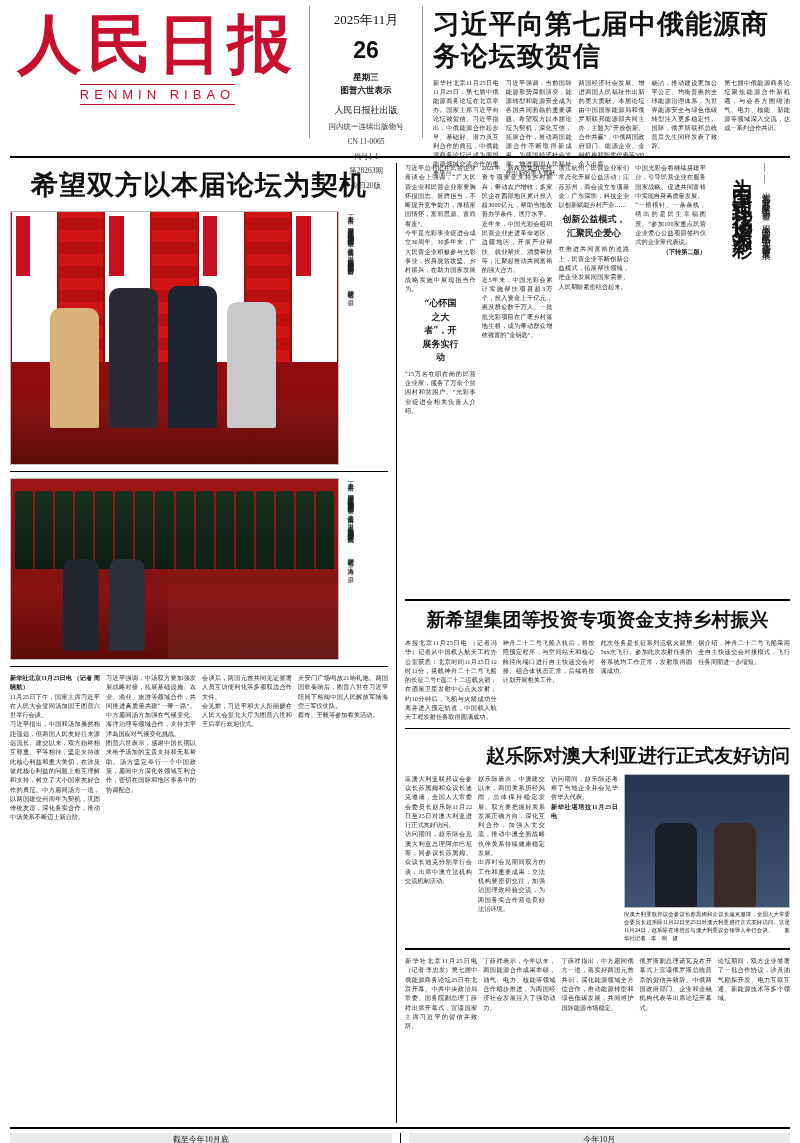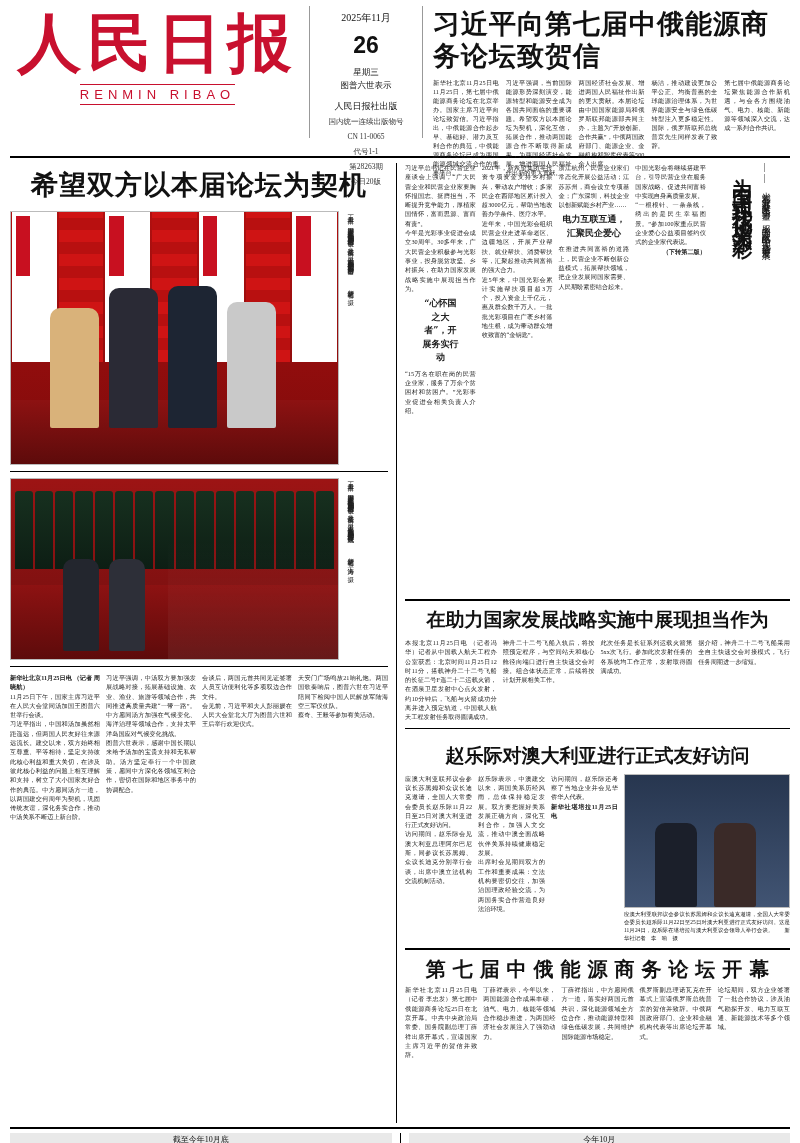--- a/index.html
+++ b/index.html
@@ -1,27 +1,27 @@
 <!DOCTYPE html>
 <html><head>
 <meta charset="utf-8">
 <style>
   html,body{margin:0;padding:0;background:#fff;}
   body{width:800px;height:1143px;font-family:"Liberation Serif",serif;color:#111;position:relative;overflow:hidden;}
   .page{width:800px;height:1143px;position:relative;box-sizing:border-box;padding:6px 10px;}
   
   .masthead{display:flex;align-items:flex-start;height:150px;border-bottom:2px solid #000;}
   .logo-block{width:295px;padding-top:6px;text-align:center;}
-  .logo{font-family:Liberation Serif, serif;font-weight:bold;font-size:64px;letter-spacing:6px;color:#c8102e;line-height:1;white-space:nowrap;}
+  .logo{font-family:Liberation Sans, sans-serif;font-weight:bold;font-size:64px;letter-spacing:6px;color:#c8102e;line-height:1;white-space:nowrap;}
   .logo-pinyin{font-family:"Liberation Sans",sans-serif;font-size:13px;letter-spacing:5px;color:#c8102e;margin-top:8px;border-top:1px solid #c8102e;border-bottom:1px solid #c8102e;padding:2px 0;display:inline-block;}
   .logo-site{font-size:9.5px;margin-top:16px;color:#222;letter-spacing:.5px;}
   .dateblock{width:112px;text-align:center;font-size:9px;line-height:1.5;padding-top:4px;border-left:1px solid #999;border-right:1px solid #999;margin-left:4px;height:128px;}
-  .dateblock .ymd{font-size:10px;}
+  .dateblock .ymd{font-size:13px;}
   .dateblock .dnum{font-size:23px;font-weight:bold;line-height:1.1;margin:8px 0;font-family:Liberation Sans, sans-serif;}
-  .dateblock .small{font-size:8.5px;}
+  .dateblock .small{font-size:8.5px;font-weight:bold;}
   .dateblock .pub{font-size:9px;margin-top:8px;}
   .dateblock .meta{font-size:7.5px;line-height:1.45;margin-top:4px;color:#333;}
   .head-lead{flex:1;padding-left:10px;}
   .head-lead h1{font-family:"DejaVu Serif",serif;font-size:27px;font-weight:bold;letter-spacing:1px;margin:2px 0 6px 0;line-height:1.2;}
   .lead-cols{display:flex;gap:7px;font-size:6.2px;line-height:1.45;text-align:justify;color:#222;}
   .lead-cols .c{flex:1;}
   
   .body{display:flex;margin-top:5px;height:960px;}
   .col-left{width:392px;padding-right:8px;border-right:1px solid #000;box-sizing:border-box;}
   .col-right{width:398px;padding-left:8px;box-sizing:border-box;}
@@ -186,51 +186,51 @@
             <div class="sub-hd" style="font-size:9px;margin:4px 16px;">“心怀国之大者”，开展务实行动</div>
             <div>“15万名在职在岗的民营企业家，服务了万余个贫困村和贫困户。”光彩事业促进会相关负责人介绍。</div>
           </div>
           <div class="c">
             <div>2021年，新希望集团等投资专项资金支持乡村振兴，带动农户增收；多家民企在西部地区累计投入超3000亿元，帮助当地改善办学条件、医疗水平。</div>
             <div>近年来，中国光彩会组织民营企业走进革命老区、边疆地区，开展产业帮扶、就业帮扶、消费帮扶等，汇聚起推动共同富裕的强大合力。</div>
             <div>近5年来，中国光彩会累计实施帮扶项目超3万个，投入资金上千亿元，惠及群众数千万人。一批批光彩项目在广袤乡村落地生根，成为带动群众增收致富的“金钥匙”。</div>
           </div>
           <div class="c">
             <div>浙江杭州，民营企业家们常态化开展公益活动；江苏苏州，商会设立专项基金；广东深圳，科技企业以创新赋能乡村产业……</div>
-            <div class="sub-hd" style="font-size:9px;margin:4px 0;">电力互联互通，汇聚民企爱心</div>
+            <div class="sub-hd" style="font-size:9px;margin:4px 0;">创新公益模式，汇聚民企爱心</div>
             <div>在推进共同富裕的道路上，民营企业不断创新公益模式，拓展帮扶领域，把企业发展同国家需要、人民期盼紧密结合起来。</div>
           </div>
           <div class="c">
             <div>中国光彩会将继续搭建平台，引导民营企业在服务国家战略、促进共同富裕中实现自身高质量发展。</div>
             <div>“一根根针、一条条线，绣出的是民生幸福图景。”参加100家重点民营企业爱心公益项目签约仪式的企业家代表说。</div>
             <div style="text-align:right;font-weight:bold;">（下转第二版）</div>
           </div>
         </div>
         <div style="width:78px;display:flex;justify-content:center;padding-left:6px;">
           <div class="vert-title">为中国式现代化增光添彩</div>
           <div class="vert-sub" style="margin-left:4px;">——光彩事业在凝聚民企力量、服务国家战略中实现高质量发展</div>
         </div>
       </div>
 
       <div class="rule-thick"></div>
 
       <div>
-        <div class="sub-hd" style="font-size:19px;margin:2px 0 5px;">在助力国家发展战略实施中展现担当作为</div>
+        <div class="sub-hd" style="font-size:19px;margin:2px 0 5px;">新希望集团等投资专项资金支持乡村振兴</div>
         <div class="cols2">
           <div class="c">本报北京11月25日电 （记者冯华）记者从中国载人航天工程办公室获悉：北京时间11月25日12时11分，搭载神舟二十二号飞船的长征二号F遥二十二运载火箭，在酒泉卫星发射中心点火发射，约10分钟后，飞船与火箭成功分离并进入预定轨道，中国载人航天工程发射任务取得圆满成功。</div>
           <div class="c">神舟二十二号飞船入轨后，将按照预定程序，与空间站天和核心舱径向端口进行自主快速交会对接。组合体状态正常，后续将按计划开展相关工作。</div>
           <div class="c">此次任务是长征系列运载火箭第5xx次飞行。参加此次发射任务的各系统均工作正常，发射取得圆满成功。</div>
           <div class="c">据介绍，神舟二十二号飞船采用全自主快速交会对接模式，飞行任务周期进一步缩短。</div>
         </div>
       </div>
 
       <div class="rule"></div>
 
       <div>
-        <div class="sub-hd" style="font-size:19px;margin:14px 0 5px;">赵乐际对澳大利亚进行正式友好访问</div>
+        <div class="sub-hd" style="font-size:19px;margin:14px 0 5px;text-align:right;">赵乐际对澳大利亚进行正式友好访问</div>
         <div style="display:flex;gap:6px;">
           <div class="cols2" style="flex:1;">
             <div class="c">
               <div>应澳大利亚联邦议会参议长苏黑姆和众议长迪克邀请，全国人大常委会委员长赵乐际11月22日至25日对澳大利亚进行正式友好访问。</div>
               <div>访问期间，赵乐际会见澳大利亚总理阿尔巴尼斯，同参议长苏黑姆、众议长迪克分别举行会谈，出席中澳立法机构交流机制活动。</div>
             </div>
             <div class="c">
               <div>赵乐际表示，中澳建交以来，两国关系历经风雨，总体保持稳定发展。双方要把握好关系发展正确方向，深化互利合作，加强人文交流，推动中澳全面战略伙伴关系持续健康稳定发展。</div>
               <div>出席时会见期间双方的工作和重要成果：立法机构要密切交往，加强治国理政经验交流，为两国务实合作营造良好法治环境。</div>
             </div>
@@ -246,21 +246,20 @@
               <div class="person" style="left:54%;bottom:0;width:26%;height:84px;background:#3a2a28;"></div>
             </div>
             <div class="mini" style="font-size:5.4px;margin-top:2px;">应澳大利亚联邦议会参议长苏黑姆和众议长迪克邀请，全国人大常委会委员长赵乐际11月22日至25日对澳大利亚进行正式友好访问。这是11月24日，赵乐际在堪培拉与澳大利亚议会领导人举行会谈。　　新华社记者　李　响　摄</div>
           </div>
         </div>
       </div>
 
       <div class="rule-thick"></div>
 
       <div>
-        <div class="sub-hd" style="font-size:20px;margin:4px 0 2px;">第 七 届 中 俄 能 源 商 务 论 坛 开 幕</div>
         <div class="cols2">
           <div class="c">新华社北京11月25日电 （记者 李忠发）第七届中俄能源商务论坛25日在北京开幕。中共中央政治局常委、国务院副总理丁薛祥出席开幕式，宣读国家主席习近平的贺信并致辞。</div>
           <div class="c">丁薛祥表示，今年以来，两国能源合作成果丰硕，油气、电力、核能等领域合作稳步推进，为两国经济社会发展注入了强劲动力。</div>
           <div class="c">丁薛祥指出，中方愿同俄方一道，落实好两国元首共识，深化能源领域全方位合作，推动能源转型和绿色低碳发展，共同维护国际能源市场稳定。</div>
           <div class="c">俄罗斯副总理诺瓦克在开幕式上宣读俄罗斯总统普京的贺信并致辞。中俄两国政府部门、企业和金融机构代表等出席论坛开幕式。</div>
           <div class="c">论坛期间，双方企业签署了一批合作协议，涉及油气勘探开发、电力互联互通、新能源技术等多个领域。</div>
         </div>
       </div>
     </div>
   </div>

